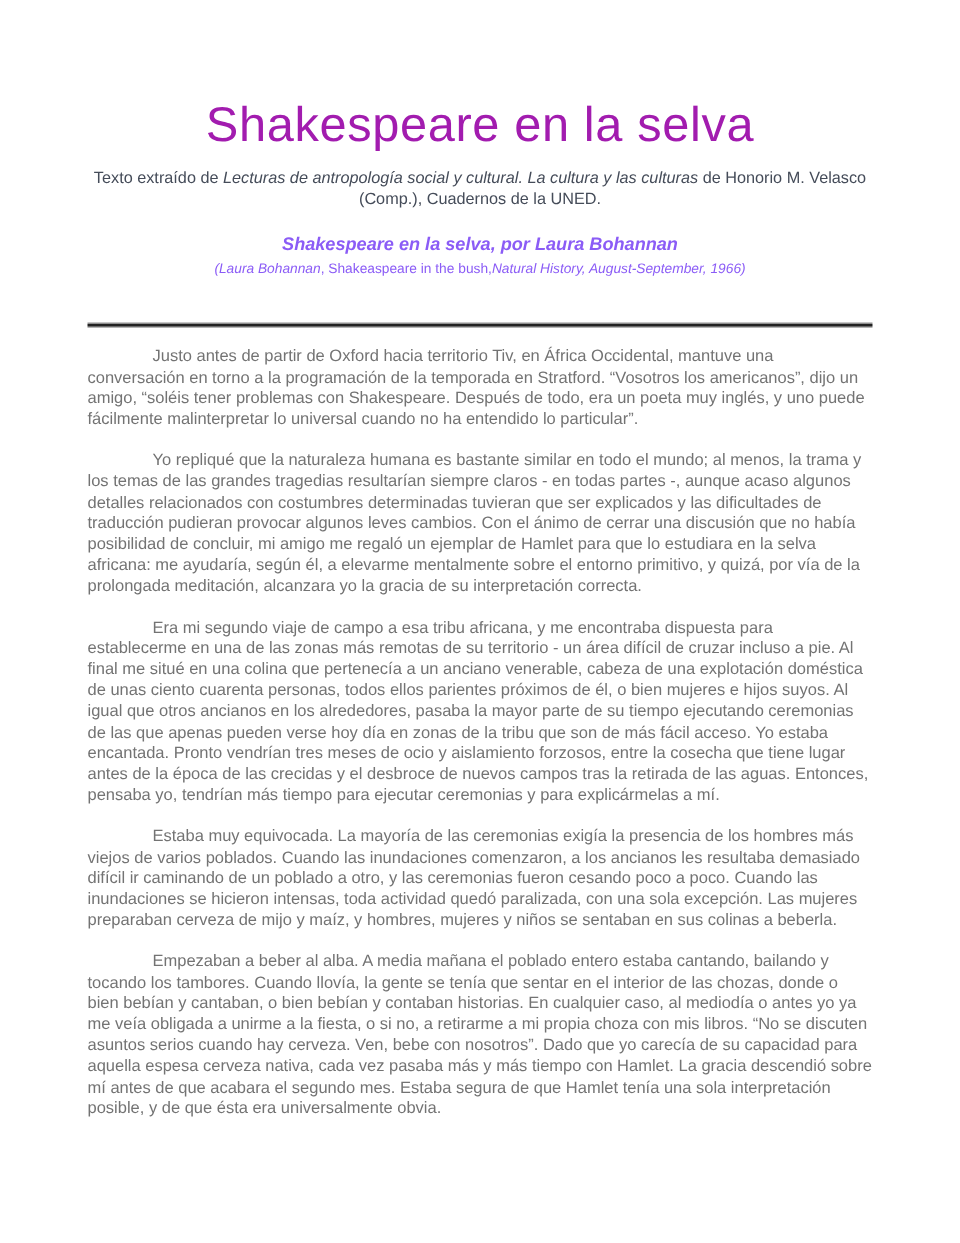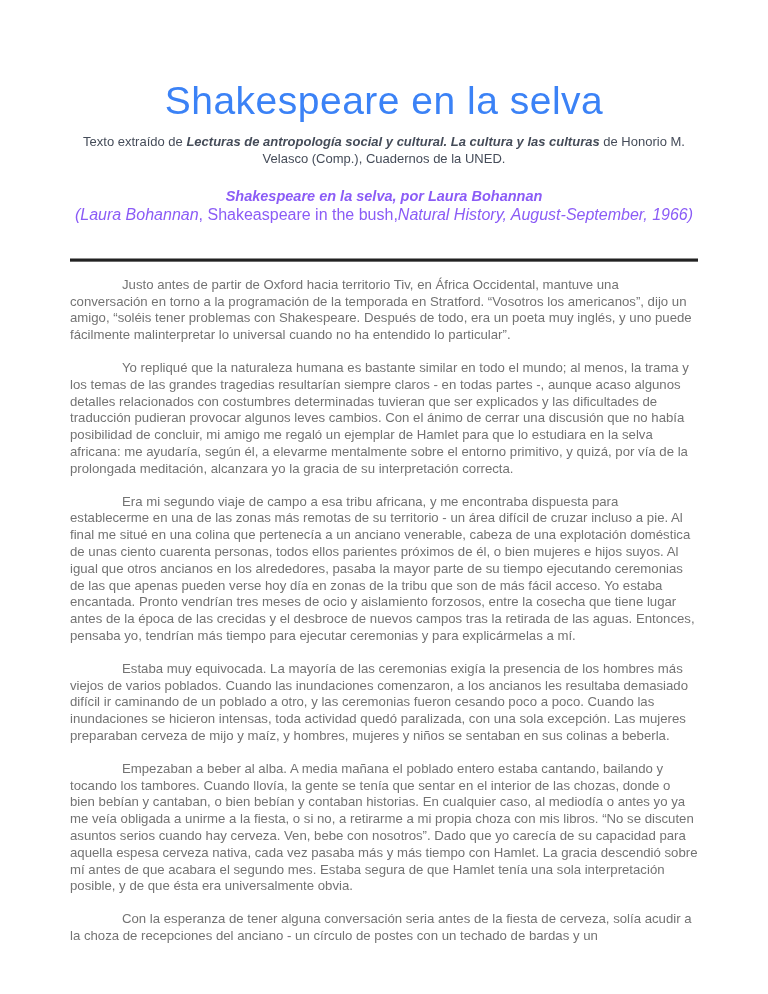--- a/index.html
+++ b/index.html
@@ -19,31 +19,31 @@
     margin: 0 auto;
     padding-top: 78px;
     color: #4a5263;
   }
   .doc-title {
     text-align: center;
     font-size: 39px;
     font-weight: 500;
     letter-spacing: 0.5px;
     line-height: 1.2;
-    color: #3b82f6;
+    color: #a21caf;
     margin: 0 0 8px 0;
   }
   .source-note {
     text-align: center;
     font-size: 13px;
     line-height: 17px;
     color: #454c59;
     margin: 0 0 0 0;
   }
-  .source-note .it { font-style: italic; font-weight: bold; }
+  .source-note .it { font-style: italic; }
   .source-link-line {
     text-align: center;
     font-size: 13px;
     line-height: 17px;
     color: #2b2bcc;
   }
   .source-link {
     color: #2b2bcc;
     text-decoration: underline;
     cursor: pointer;
@@ -54,21 +54,21 @@
     color: #8b5cf6;
   }
   .byline-heading {
     font-size: 14.5px;
     line-height: 19px;
     font-weight: bold;
     font-style: italic;
     margin: 0;
   }
   .byline-citation {
-    font-size: 16px;
+    font-size: 11px;
     line-height: 18px;
     margin: 0;
   }
   .byline-citation .it { font-style: italic; }
   .divider {
     margin: 34px 0 0 0;
     border: none;
     height: 4px;
     background: linear-gradient(#8f8f8f 0 1px, #222222 1px 3px, #6b6b6b 3px 4px);
   }
@@ -104,16 +104,15 @@
   </div>
 
   <hr class="divider">
 
   <div class="article">
     <p>Justo antes de partir de Oxford hacia territorio Tiv, en África Occidental, mantuve una conversación en torno a la programación de la temporada en Stratford. “Vosotros los americanos”, dijo un amigo, “soléis tener problemas con Shakespeare. Después de todo, era un poeta muy inglés, y uno puede fácilmente malinterpretar lo universal cuando no ha entendido lo particular”.</p>
     <p>Yo repliqué que la naturaleza humana es bastante similar en todo el mundo; al menos, la trama y los temas de las grandes tragedias resultarían siempre claros - en todas partes -, aunque acaso algunos detalles relacionados con costumbres determinadas tuvieran que ser explicados y las dificultades de traducción pudieran provocar algunos leves cambios. Con el ánimo de cerrar una discusión que no había posibilidad de concluir, mi amigo me regaló un ejemplar de Hamlet para que lo estudiara en la selva africana: me ayudaría, según él, a elevarme mentalmente sobre el entorno primitivo, y quizá, por vía de la prolongada meditación, alcanzara yo la gracia de su interpretación correcta.</p>
     <p>Era mi segundo viaje de campo a esa tribu africana, y me encontraba dispuesta para establecerme en una de las zonas más remotas de su territorio - un área difícil de cruzar incluso a pie. Al final me situé en una colina que pertenecía a un anciano venerable, cabeza de una explotación doméstica de unas ciento cuarenta personas, todos ellos parientes próximos de él, o bien mujeres e hijos suyos. Al igual que otros ancianos en los alrededores, pasaba la mayor parte de su tiempo ejecutando ceremonias de las que apenas pueden verse hoy día en zonas de la tribu que son de más fácil acceso. Yo estaba encantada. Pronto vendrían tres meses de ocio y aislamiento forzosos, entre la cosecha que tiene lugar antes de la época de las crecidas y el desbroce de nuevos campos tras la retirada de las aguas. Entonces, pensaba yo, tendrían más tiempo para ejecutar ceremonias y para explicármelas a mí.</p>
     <p>Estaba muy equivocada. La mayoría de las ceremonias exigía la presencia de los hombres más viejos de varios poblados. Cuando las inundaciones comenzaron, a los ancianos les resultaba demasiado difícil ir caminando de un poblado a otro, y las ceremonias fueron cesando poco a poco. Cuando las inundaciones se hicieron intensas, toda actividad quedó paralizada, con una sola excepción. Las mujeres preparaban cerveza de mijo y maíz, y hombres, mujeres y niños se sentaban en sus colinas a beberla.</p>
     <p>Empezaban a beber al alba. A media mañana el poblado entero estaba cantando, bailando y tocando los tambores. Cuando llovía, la gente se tenía que sentar en el interior de las chozas, donde o bien bebían y cantaban, o bien bebían y contaban historias. En cualquier caso, al mediodía o antes yo ya me veía obligada a unirme a la fiesta, o si no, a retirarme a mi propia choza con mis libros. “No se discuten asuntos serios cuando hay cerveza. Ven, bebe con nosotros”. Dado que yo carecía de su capacidad para aquella espesa cerveza nativa, cada vez pasaba más y más tiempo con Hamlet. La gracia descendió sobre mí antes de que acabara el segundo mes. Estaba segura de que Hamlet tenía una sola interpretación posible, y de que ésta era universalmente obvia.</p>
-    <p>Con la esperanza de tener alguna conversación seria antes de la fiesta de cerveza, solía acudir a la choza de recepciones del anciano - un círculo de postes con un techado de bardas y un</p>
   </div>
 
 </div>
 
 </body></html>

